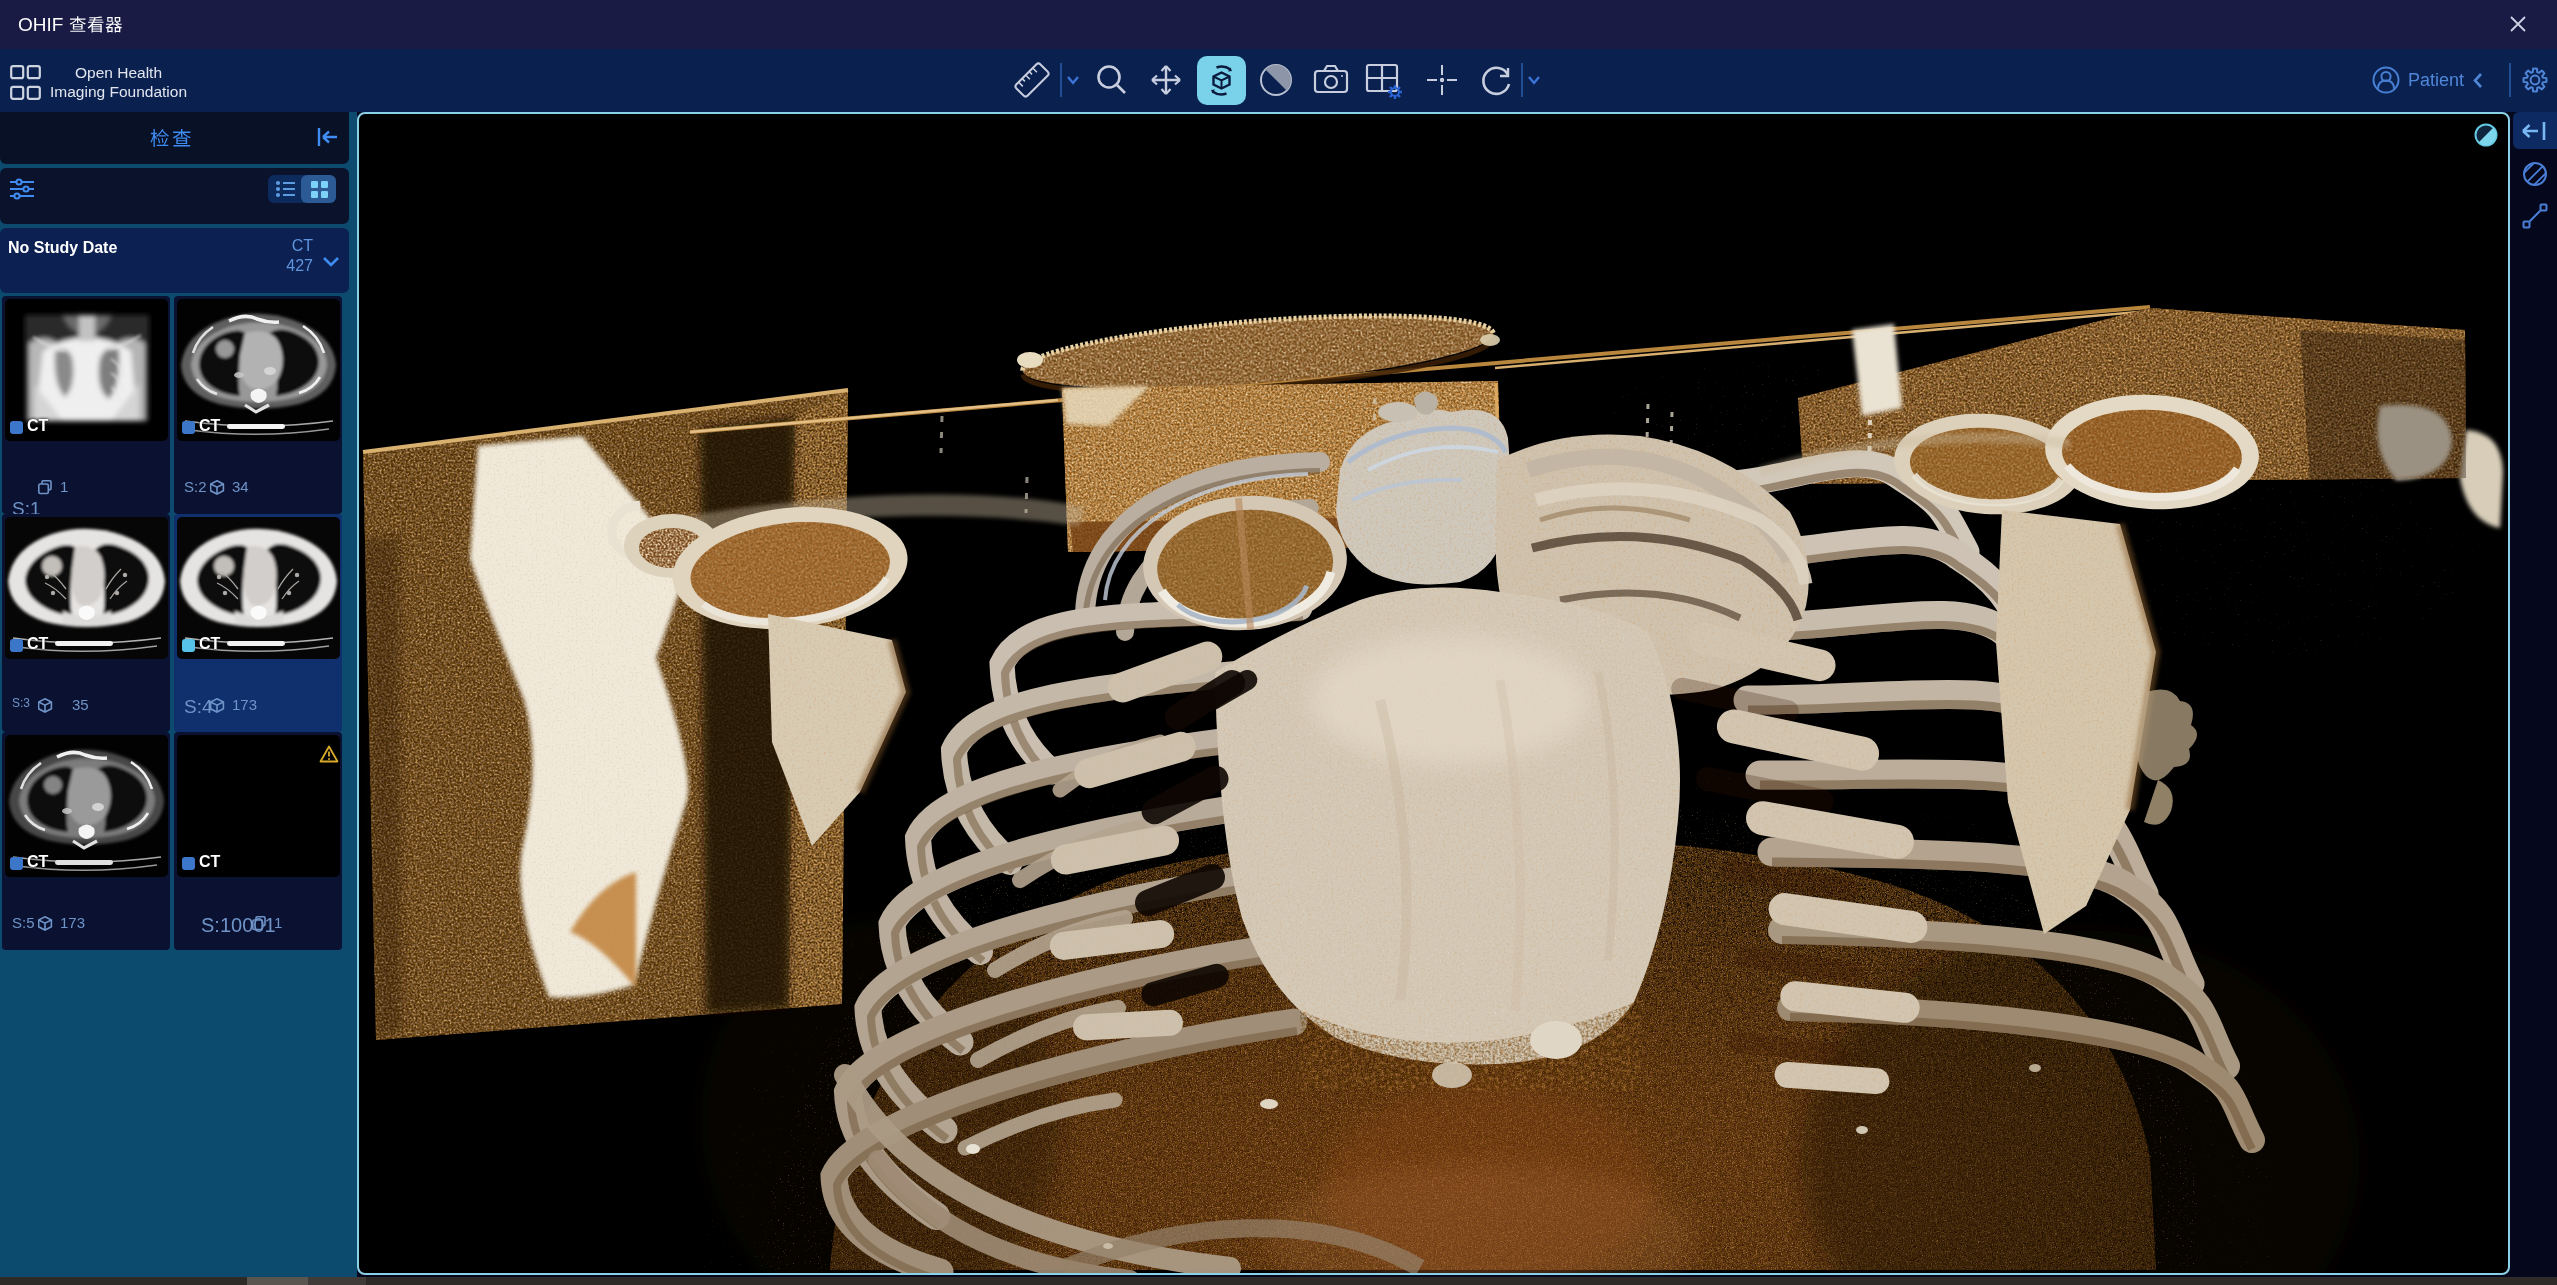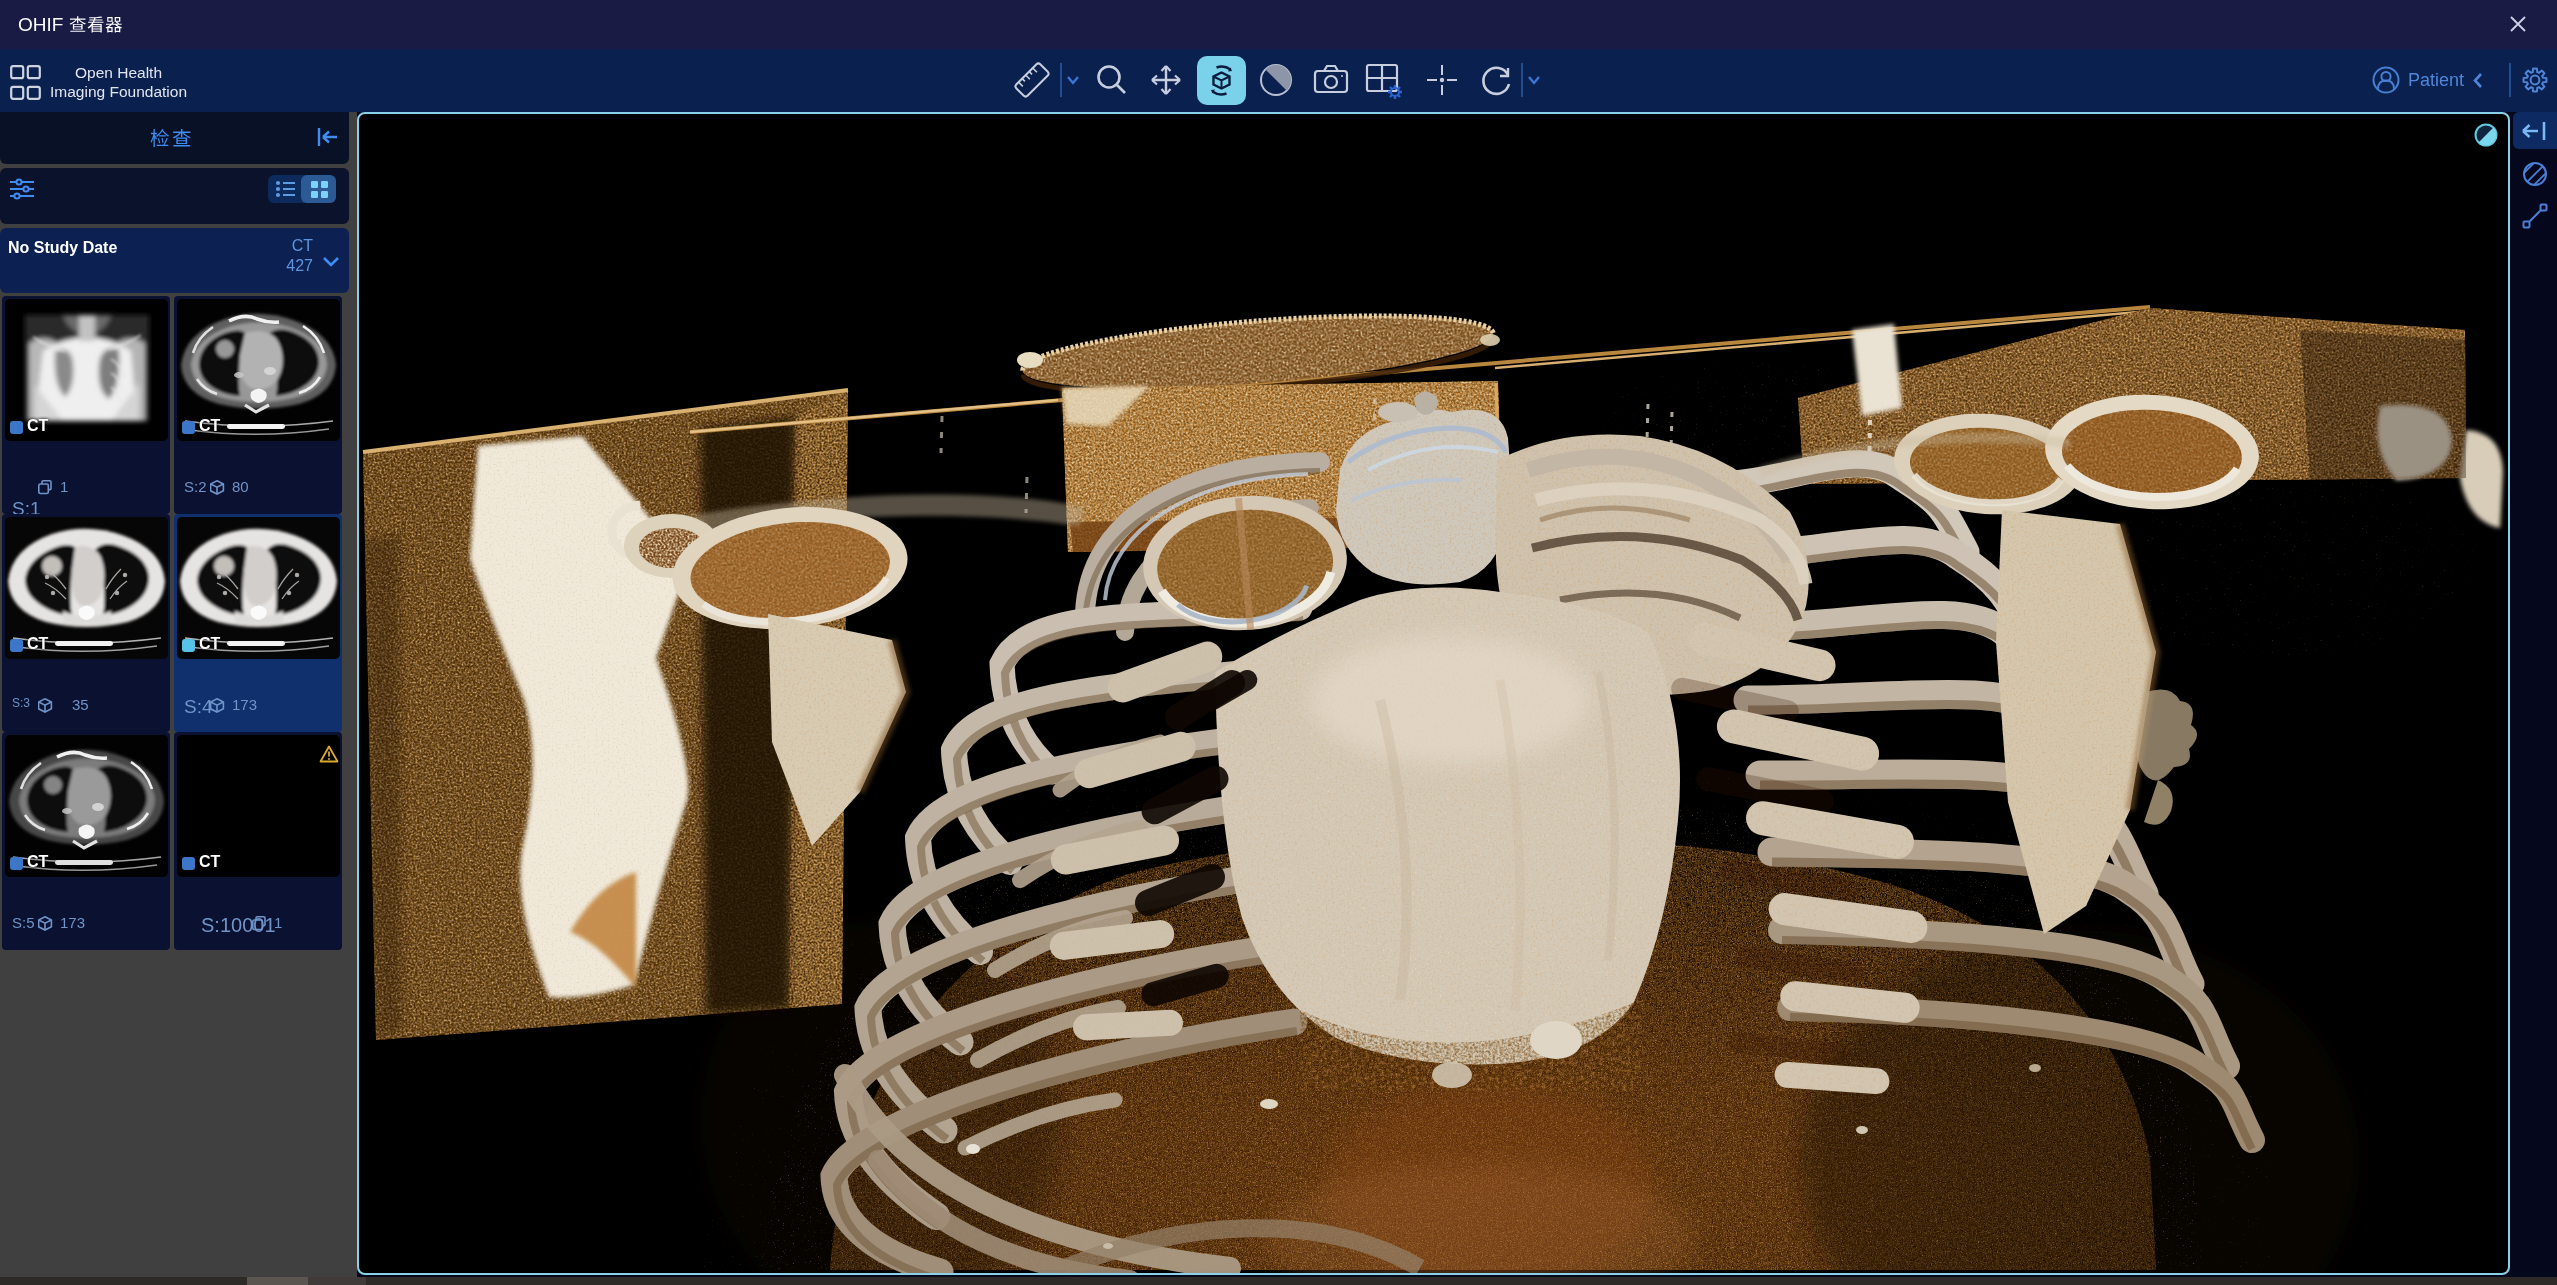--- a/index.html
+++ b/index.html
@@ -1,21 +1,21 @@
 <!DOCTYPE html>
 <html><head>
 <meta charset="utf-8">
 <style>
   * { margin:0; padding:0; box-sizing:border-box; }
   html,body { width:2557px; height:1285px; overflow:hidden; background:#000; }
   body { font-family:"Liberation Sans", sans-serif; position:relative; }
   #titlebar { position:absolute; left:0; top:0; width:2557px; height:65px; background:#191b44; }
   #toolbar { position:absolute; left:0; top:49px; width:2557px; height:63px; background:#0a2150;text-align:center; }
   #main { position:absolute; left:0; top:112px; width:2557px; height:1165px; background:#05081c; }
-  #leftpanel { position:absolute; left:0; top:0; width:357px; height:1165px; background:#404040;padding-left:32px; }
+  #leftpanel { position:absolute; left:0; top:0; width:357px; height:1165px; background:#0c4a6e;padding-left:32px; }
   #viewport { position:absolute; left:357px; top:0; width:2153px; height:1163px; background:#000; border:2px solid #8ad0e6; border-radius:8px; }
   #rightbar { position:absolute; left:2510px; top:0; width:47px; height:1165px; background:#05081c; }
   #scrollbar { position:absolute; left:0; top:1277px; width:2557px; height:8px; background:#2e2a28; }
   #scrollthumb { position:absolute; left:247px; top:0; width:61px; height:8px; background:#5a554f; }
   .abs { position:absolute; }
   svg { display:block; }
 </style>
 </head>
 <body>
 
@@ -262,21 +262,21 @@
         </div>
 <div class="abs" style="left:182px;top:309px;width:13px;height:13px;background:#3c76c8;border-radius:3px"></div>
 <div class="abs" style="left:199px;top:305px;color:#fff;font-size:16px;font-weight:bold;text-shadow:0 0 3px #000">CT</div>
 <div class="abs" style="left:184px;top:366px;color:#6f94c8;font-size:15px">S:2</div>
 <svg class="abs" style="left:210px;top:368px" width="15" height="15" viewBox="0 0 15 15">
           <g stroke="#6f94c8" fill="none" stroke-width="1.6">
 <path d="M7 0.8 L13.4 4 V10.8 L7 14 L0.6 10.8 V4 Z"></path>
 <path d="M0.6 4 L7 7.2 L13.4 4 M7 7.2 V14"></path>
 </g>
         </svg>
-<div class="abs" style="left:232px;top:366px;color:#6f94c8;font-size:15px">80</div>
+<div class="abs" style="left:232px;top:366px;color:#6f94c8;font-size:15px">34</div>
 <div class="abs" style="left:2px;top:402px;width:168px;height:218px;background:#0b1131;border-radius:4px"></div>
 <div class="abs" style="left:5px;top:405px;width:163px;height:142px;border-radius:5px;overflow:hidden">
           <svg width="163" height="142" viewBox="0 0 163 142">
 <rect width="163" height="142" fill="#060606"></rect>
 <defs>
               <filter id="lblung" x="-30%" y="-30%" width="160%" height="160%">
                 <feGaussianBlur stdDeviation="1.5"></feGaussianBlur>
               </filter>
 <filter id="lclung" x="-30%" y="-30%" width="160%" height="160%">
                 <feGaussianBlur stdDeviation="0.7"></feGaussianBlur>

